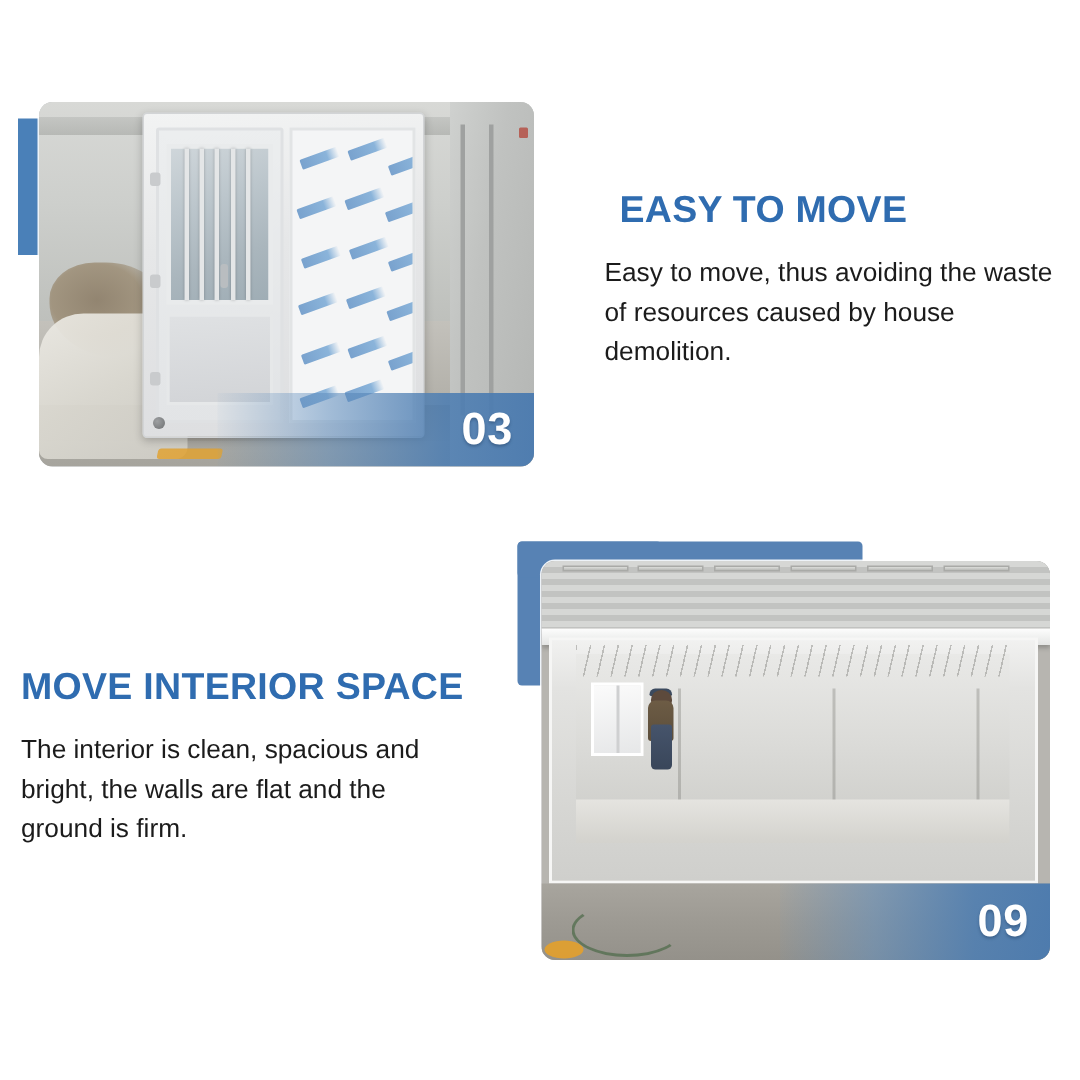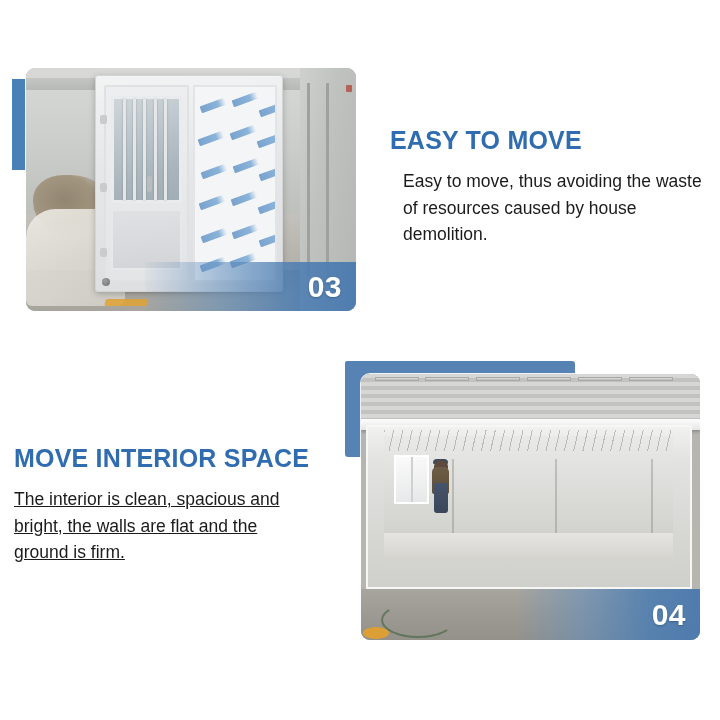--- a/index.html
+++ b/index.html
@@ -187,21 +187,21 @@
     background: linear-gradient(180deg,rgba(125,118,105,.55),rgba(150,144,132,.25));
   }
 
   
   #badge-03 { right: 0; bottom: 0; width: 64%; height: 20%; }
 
   
   #accent-left-1 { left: 12px; top: 79px; width: 16px; height: 91px; }
 
   
-  #heading-1 { left: 390px; top: 126px; text-align: center; }
+  #heading-1 { left: 413px; top: 126px; text-align: center; }
   #body-1    { left: 403px; top: 168px; width: 302px; }
 
   
   
   
   #photo-interior { left: 361px; top: 374px; width: 339px; height: 266px; }
 
   #accent-l-2 {
     left: 345px; top: 361px; width: 96px; height: 96px;
   }
@@ -293,21 +293,21 @@
   .int-pillar {
     position:absolute; top:20%; width:2px; height:60%;
     background: rgba(120,120,116,.35);
   }
 
   
   #badge-04 { right: 0; bottom: 0; width: 53%; height: 19%; }
 
   
   #heading-2 { left: 14px; top: 444px; }
-  #body-2    { left: 14px; top: 486px; width: 300px; text-decoration: underline; }
+  #body-2    { left: 14px; top: 486px; width: 300px; }
 </style>
 </head>
 <body>
 
 <div id="page">
 
   <div class="feature-block">
 
     <div class="accent-bar" id="accent-left-1"></div>
 
@@ -401,21 +401,21 @@
           <div class="int-person-legs"></div>
           <div class="int-floor-inner"></div>
         </div>
 
         <div class="int-sill"></div>
         <div class="int-ground">
           <div class="int-hose"></div>
           <div class="int-orange"></div>
         </div>
 
-        <div class="num-badge" id="badge-04">04</div>
+        <div class="num-badge" id="badge-04">09</div>
       </div>
     </div>
 
     <div class="feature-heading" id="heading-2">MOVE INTERIOR SPACE</div>
 
     <div class="feature-body" id="body-2">The interior is clean, spacious and bright, the walls are flat and the ground is firm.</div>
   </div>
 
 </div>
 

